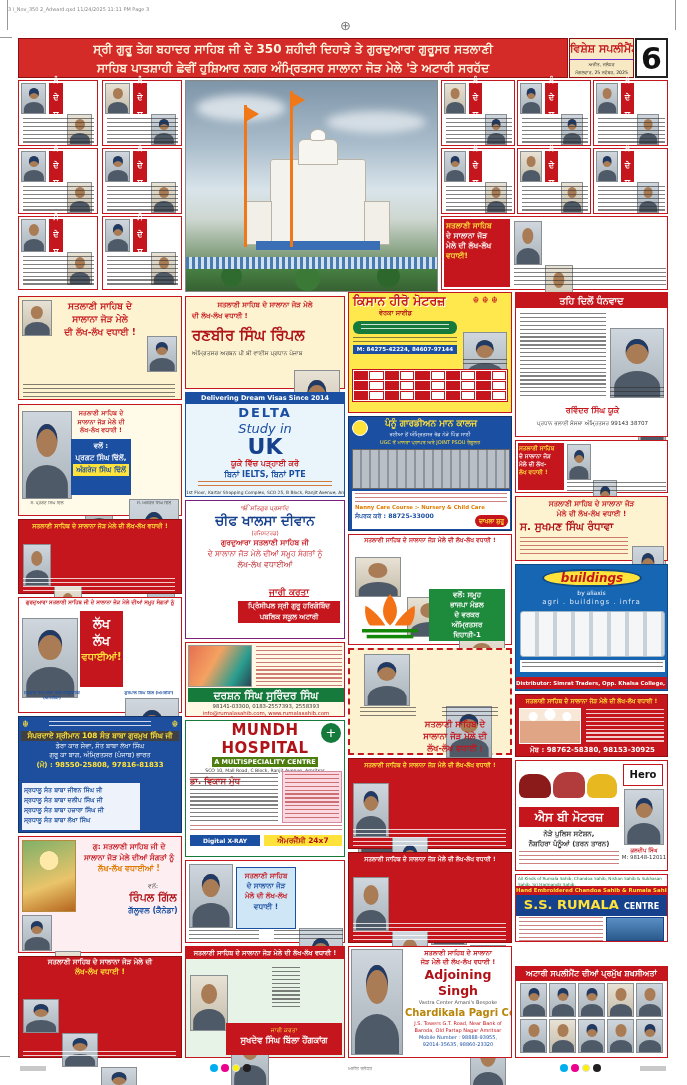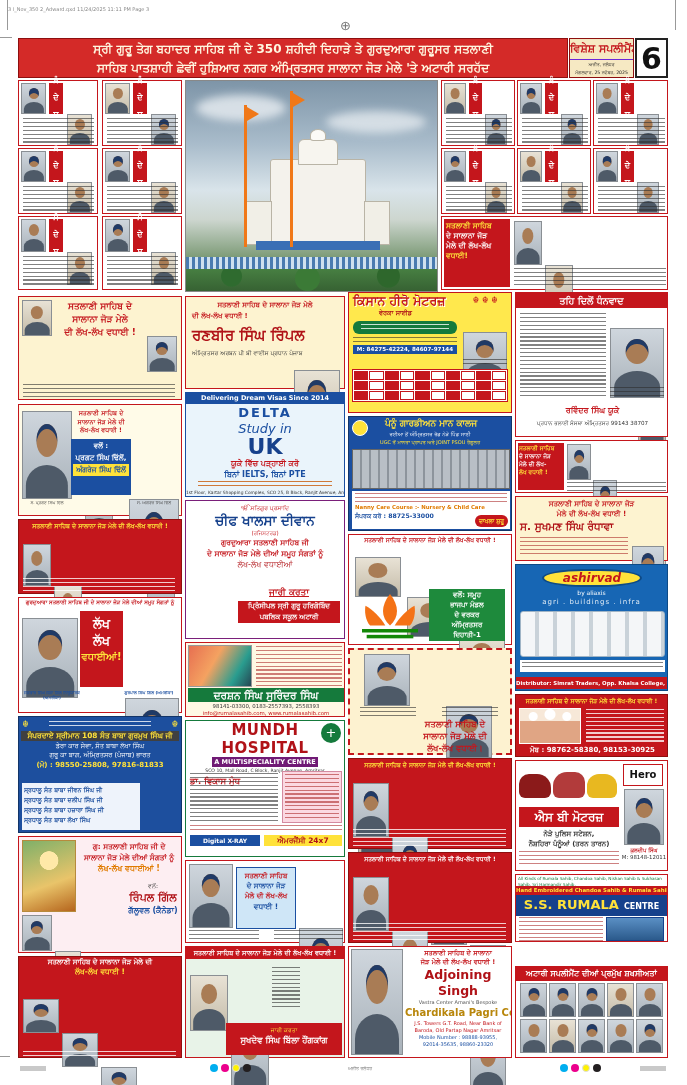--- a/index.html
+++ b/index.html
@@ -311,41 +311,41 @@
     <div class="bt" style="margin:1px 12px;height:7px;background:repeating-linear-gradient(180deg,rgba(200,90,10,.8) 0 1.3px,transparent 1.3px 3.9px)"></div>
     <div class="ctr" style="font-size:4.4px;color:#333;line-height:7px;white-space:nowrap;overflow:hidden">1st Floor, Kartar Shopping Complex, SCO 25, B Block, Ranjit Avenue, Amritsar</div>
     <div class="ctr" style="font-size:9px;font-weight:bold;color:#16418c;line-height:11px">73070 70001</div>
   </div>
 
   <div class="ab" style="left:185px;top:500px;width:160px;height:139px;border:1.5px solid #7a1f7a;background:#fff">
     <div class="ctr" style="font-size:6px;color:#c4161c;line-height:9px;margin-top:2px">ੴ ਸਤਿਗੁਰ ਪ੍ਰਸਾਦਿ</div>
     <div class="ctr" style="font-size:13.5px;font-weight:bold;color:#16418c;line-height:17px">ਚੀਫ ਖਾਲਸਾ ਦੀਵਾਨ</div>
     <div class="ctr" style="font-size:5.5px;color:#c4161c;line-height:8px">(ਰਜਿਸਟਰਡ)</div>
     <div class="ctr" style="font-size:7.5px;font-weight:bold;color:#c4161c;line-height:11px">ਗੁਰਦੁਆਰਾ ਸਤਲਾਣੀ ਸਾਹਿਬ ਜੀ</div>
-    <div class="ctr" style="font-size:7.5px;font-weight:bold;color:#c4161c;line-height:11px;white-space:nowrap;overflow:hidden">ਦੇ ਸਾਲਾਨਾ ਜੋੜ ਮੇਲੇ ਦੀਆਂ ਸਮੂਹ ਸੰਗਤਾਂ ਨੂੰ</div>
+    <div class="ctr" style="font-size:7.5px;font-weight:normal;color:#c4161c;line-height:11px;white-space:nowrap;overflow:hidden">ਦੇ ਸਾਲਾਨਾ ਜੋੜ ਮੇਲੇ ਦੀਆਂ ਸਮੂਹ ਸੰਗਤਾਂ ਨੂੰ</div>
     <div class="ctr" style="font-size:8px;font-weight:normal;color:#b01217;line-height:12px">ਲੱਖ-ਲੱਖ ਵਧਾਈਆਂ</div>
     <div class="ph ab w" style="left:6px;top:84px;width:40px;height:50px"></div>
     <div class="ab ctr" style="left:52px;top:84px;width:102px">
       <div style="font-size:9px;font-weight:bold;color:#c4161c;text-decoration:underline;line-height:14px">ਜਾਰੀ ਕਰਤਾ</div>
       <div style="background:#c4161c;color:#fff;font-size:7px;font-weight:bold;line-height:11px;margin-top:2px">ਪ੍ਰਿੰਸੀਪਲ ਸ੍ਰੀ ਗੁਰੂ ਹਰਿਗੋਬਿੰਦ</div>
       <div style="background:#c4161c;color:#fff;font-size:7px;font-weight:bold;line-height:11px">ਪਬਲਿਕ ਸਕੂਲ ਅਟਾਰੀ</div>
     </div>
   </div>
 
   <div class="ab bd" style="left:185px;top:642px;width:160px;height:75px;background:#fff8e4;overflow:hidden">
     <div class="ab" style="left:2px;top:2px;width:64px;height:42px;border:1px solid #999;background:linear-gradient(120deg,#e76f51,#f4a261 40%,#2a9d8f 75%,#264653)"></div>
     <div class="btr ab" style="left:70px;top:3px;width:86px;height:40px"></div>
     <div class="ab ctr" style="left:2px;top:45px;width:156px;background:#157a3c;color:#fff;font-size:10.5px;font-weight:bold;line-height:14px;white-space:nowrap;overflow:hidden">ਦਰਸ਼ਨ ਸਿੰਘ ਸੁਰਿੰਦਰ ਸਿੰਘ</div>
     <div class="ab ctr" style="left:2px;top:60px;width:156px;font-size:5.4px;color:#333;line-height:7px;white-space:nowrap;overflow:hidden">98141-03300, 0183-2557393, 2558393</div>
     <div class="ab ctr" style="left:2px;top:67px;width:156px;font-size:5.4px;color:#c4161c;line-height:7px;white-space:nowrap;overflow:hidden">info@rumalasahib.com, www.rumalasahib.com</div>
   </div>
 
   <div class="ab" style="left:185px;top:720px;width:160px;height:137px;border:1.5px solid #157a3c;background:#fff;overflow:hidden">
     <div class="ctr" style="font-size:15px;font-weight:bold;color:#b01217;line-height:18px;letter-spacing:.5px">MUNDH HOSPITAL</div>
-    <div class="ctr" style="background:#701a75;color:#fff;font-size:6.5px;font-weight:bold;line-height:10px;margin:0 26px">A MULTISPECIALITY CENTRE</div>
+    <div class="ctr" style="background:#4d7c0f;color:#fff;font-size:6.5px;font-weight:bold;line-height:10px;margin:0 26px">A MULTISPECIALITY CENTRE</div>
     <div class="ab" style="right:3px;top:2px;width:20px;height:20px;border-radius:50%;background:#157a3c;color:#fff;font-size:13px;text-align:center;line-height:20px">+</div>
     <div class="ctr" style="font-size:4.6px;color:#333;line-height:8px;white-space:nowrap;overflow:hidden">SCO 10, Mall Road, C Block, Ranjit Avenue, Amritsar</div>
     <div style="font-size:8.5px;font-weight:bold;color:#c4161c;padding-left:4px;line-height:13px">ਡਾ. ਵਿਕਾਸ ਮੁੰਧ</div>
     <div class="bt ab" style="left:4px;top:52px;width:88px;height:48px"></div>
     <div class="ab" style="left:96px;top:50px;width:60px;height:52px;background:#fbd9e2;border:1px solid #d48aa0;padding:2px">
       <div class="btr" style="height:46px"></div>
     </div>
     <div class="btr ab" style="left:4px;top:104px;width:152px;height:7px"></div>
     <div class="ab" style="left:4px;top:114px;width:70px;background:#1b4fa1;color:#fff;font-size:6px;font-weight:bold;text-align:center;line-height:11px">Digital X-RAY</div>
     <div class="ab" style="left:78px;top:114px;width:78px;background:#ffe23a;color:#b01217;font-size:7.5px;font-weight:bold;text-align:center;line-height:11px">ਐਮਰਜੈਂਸੀ 24x7</div>
@@ -534,21 +534,21 @@
 
   <div class="ab bd cream" style="left:515px;top:496px;width:153px;height:65px">
     <div class="ctr" style="font-size:7.2px;font-weight:bold;color:#c4161c;line-height:10px;margin-top:2px;white-space:nowrap;overflow:hidden">ਸਤਲਾਣੀ ਸਾਹਿਬ ਦੇ ਸਾਲਾਨਾ ਜੋੜ</div>
     <div class="ctr" style="font-size:7.2px;font-weight:bold;color:#c4161c;line-height:10px;white-space:nowrap;overflow:hidden">ਮੇਲੇ ਦੀ ਲੱਖ-ਲੱਖ ਵਧਾਈ !</div>
     <div style="font-size:10.5px;font-weight:bold;color:#b01217;line-height:15px;padding-left:4px;white-space:nowrap;overflow:hidden">ਸ. ਸੁਖਮਣ ਸਿੰਘ ਰੰਧਾਵਾ</div>
     <div class="btr ab" style="left:4px;top:40px;width:108px;height:18px"></div>
     <div class="ph ab t" style="left:116px;top:12px;width:32px;height:48px"></div>
   </div>
 
   <div class="ab" style="left:515px;top:564px;width:153px;height:127px;background:#1766b4;border:1.5px solid #0e4a86;overflow:hidden">
-    <div class="ab ctr" style="left:26px;top:4px;width:100px;height:18px;background:#ffe23a;border:2px solid #0e4a86;border-radius:50%/60%;font-size:12px;font-weight:bold;color:#c4161c;line-height:15px;font-style:italic">ashirvad</div>
+    <div class="ab ctr" style="left:26px;top:4px;width:100px;height:18px;background:#ffe23a;border:2px solid #0e4a86;border-radius:50%/60%;font-size:12px;font-weight:bold;color:#c4161c;line-height:15px;font-style:italic">buildings</div>
     <div class="ctr" style="margin-top:24px;font-size:6px;color:#fff;line-height:8px">by aliaxis</div>
     <div class="ctr" style="font-size:7px;color:#dce9f5;line-height:10px;letter-spacing:1px">agri . buildings . infra</div>
     <div class="ab" style="left:4px;top:46px;width:145px;height:46px;background:repeating-linear-gradient(90deg,#f4f6f8 0 14px,#c9d2d9 14px 18px),linear-gradient(#e8edf1,#b9c3cc);border:1px solid #9fb4c6;border-radius:3px"></div>
     <div class="btw ab" style="left:4px;top:95px;width:145px;height:12px;background:#fff;padding:2px">
         <div class="bt" style="height:8px"></div>
       </div>
     <div class="ab ctr" style="left:0;top:112px;width:153px;background:#c4161c;color:#fff;font-size:5.4px;font-weight:bold;line-height:12px;white-space:nowrap;overflow:hidden">Distributor: Simrat Traders, Opp. Khalsa College, Asr: 98781-01254</div>
   </div>
 
   <div class="ab" style="left:515px;top:694px;width:153px;height:63px;background:#c4161c;border:1.5px solid #8e0f0f">

